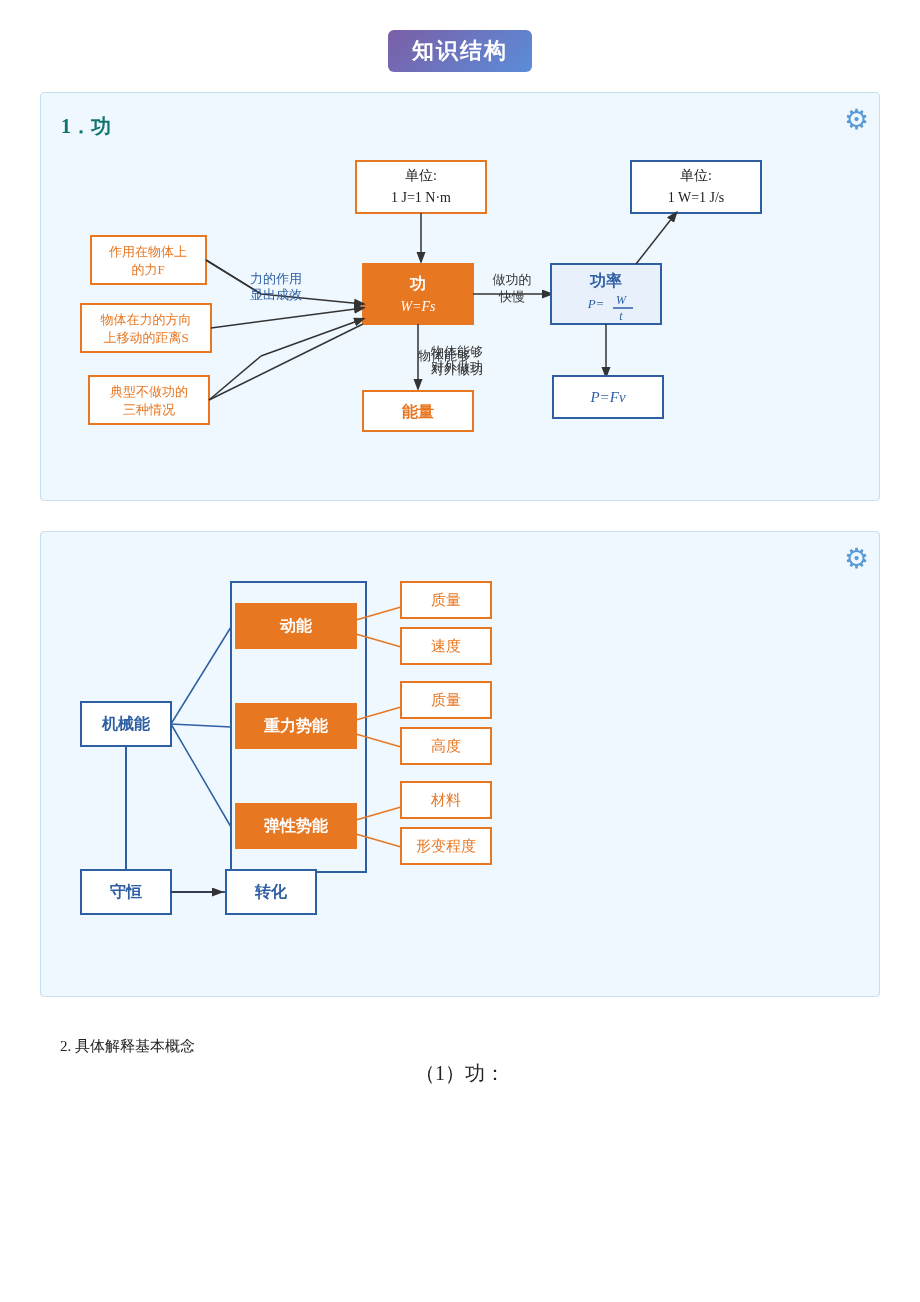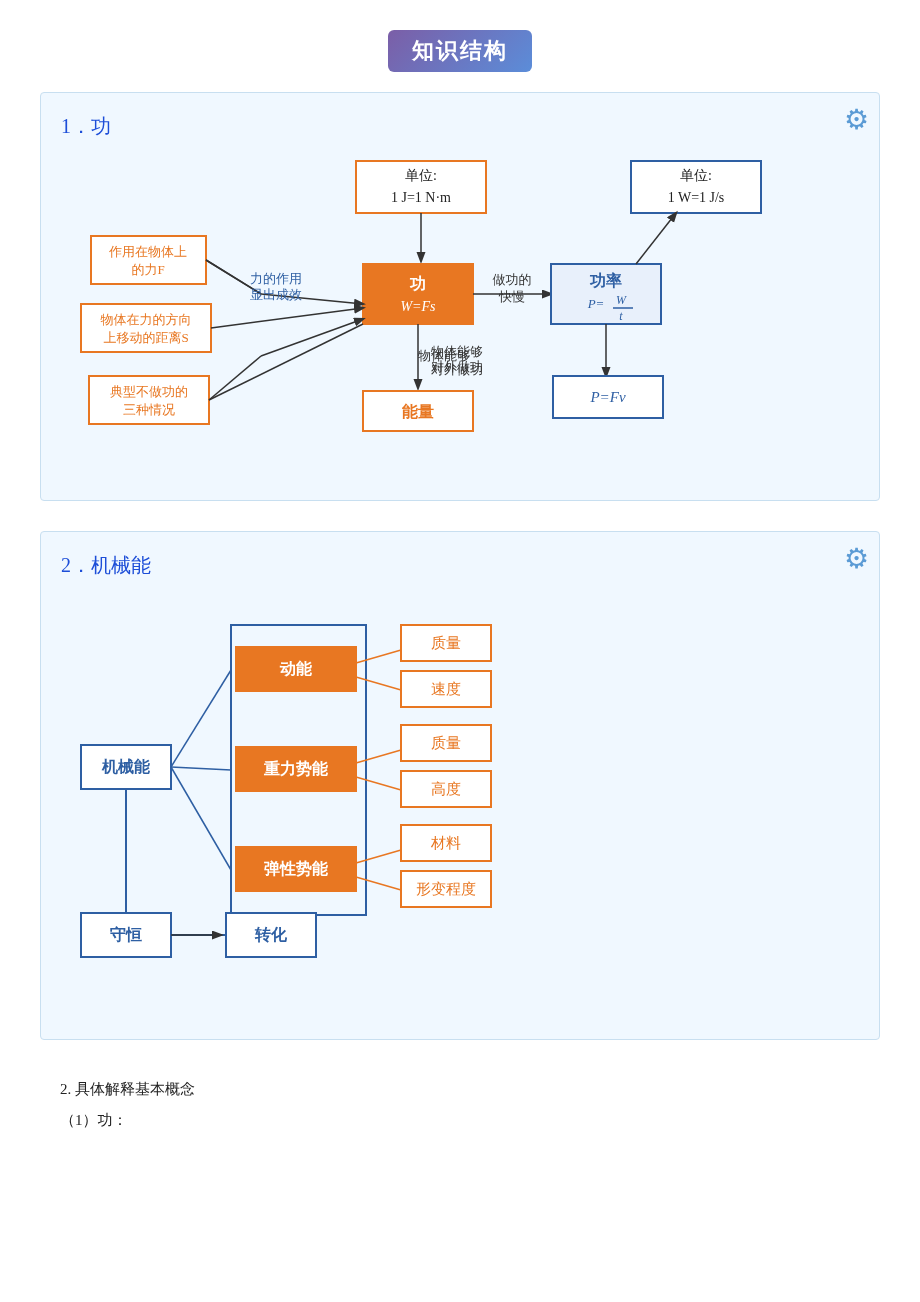--- a/index.html
+++ b/index.html
@@ -33,45 +33,46 @@
       background: #f0f8ff;
       border: 1px solid #c8dff0;
       border-radius: 4px;
       padding: 20px 30px 20px 20px;
       margin-bottom: 30px;
       position: relative;
     }
 
     .section-num {
       font-size: 20px;
-      font-weight: normal;
-      color: #1d4ed8;
+      font-weight: bold;
+      color: #0f766e;
       margin-bottom: 16px;
     }
 
     
     .gear-icon {
       position: absolute;
       top: 10px;
       right: 10px;
       font-size: 28px;
       color: #5b9bd5;
     }
 
     
     .bottom-text {
       padding: 10px 20px;
     }
     .bottom-text .item-num {
       font-size: 15px;
-      margin-bottom: 12px;
+      margin-bottom: 4px;
     }
     .bottom-text .sub-item {
-      font-size: 15px;
+      font-size: 20px;
       margin-bottom: 10px;
+      text-align: center;
     }
     .bottom-text .paragraph {
       font-size: 15px;
       text-indent: 2em;
       margin-bottom: 10px;
       line-height: 1.8;
     }
   </style>
 </head>
 <body>
@@ -162,21 +163,20 @@
       </marker>
       <marker id="arr-blue" markerWidth="8" markerHeight="8" refX="6" refY="3" orient="auto">
         <path d="M0,0 L0,6 L8,3 z" fill="#2e5fa3"></path>
       </marker>
     </defs>
   </svg>
 </div>
 
 <div class="section" style="margin-top:10px;">
   <div class="gear-icon">⚙</div>
-  <div class="section-num">2．机械能</div>
 
   <svg width="700" height="420" style="overflow:visible;">
     <defs>
       <marker id="arr2" markerWidth="8" markerHeight="8" refX="6" refY="3" orient="auto">
         <path d="M0,0 L0,6 L8,3 z" fill="#333"></path>
       </marker>
     </defs>
 
     <rect x="20" y="150" width="90" height="44" fill="white" stroke="#2e5fa3" stroke-width="2"></rect>
     <text x="65" y="177" text-anchor="middle" font-size="16" fill="#2e5fa3" font-weight="bold">机械能</text>

